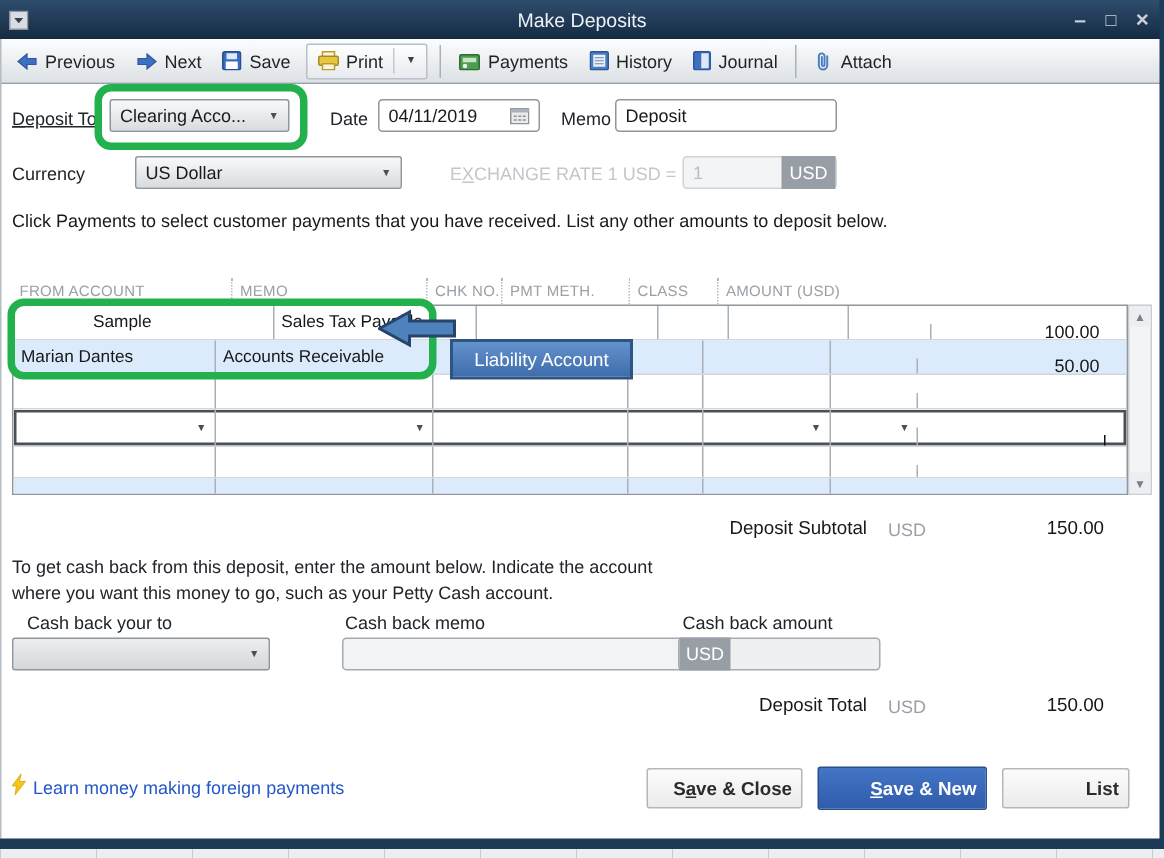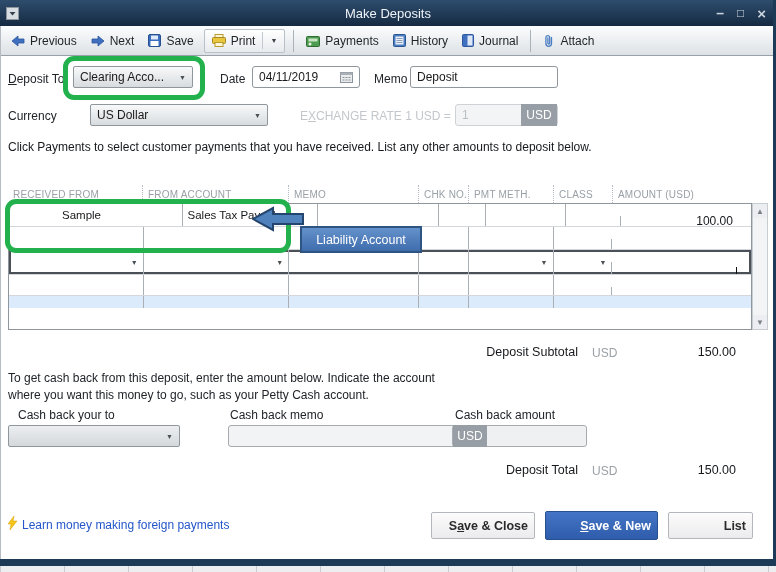--- a/index.html
+++ b/index.html
@@ -176,21 +176,21 @@
     <button class="tb">
       <span class="ticon">
           <svg width="12" height="14" viewBox="0 0 12 14">
             <path d="M8.5 3.5v6a2.8 2.8 0 0 1-5.6 0v-6a1.9 1.9 0 1 1 3.8 0v5.6a.9.9 0 0 1-1.8 0V4" fill="none" stroke="#4a7ec2" stroke-width="1.3" stroke-linecap="round"></path>
           </svg>
         </span>
       <span>Attach</span>
     </button>
   </div>
 
-  <span class="label" style="left:8px;top:72px;"><span class="u">D</span><span>eposit To</span></span>
+  <span class="label" style="left:8px;top:72px;text-decoration:underline;"><span class="u">D</span><span>eposit To</span></span>
   <div class="dd" style="left:73px;top:66px;width:120px;height:22px;">
     <span style="white-space:nowrap;overflow:hidden;">Clearing Acco...</span>
     <span class="dd-arrow">▼</span>
   </div>
   <div class="hl-green" style="left:63px;top:56px;width:132px;height:34px;"></div>
 
   <span class="label" style="left:220px;top:72px;">Date</span>
   <div class="input" style="left:252px;top:66px;width:108px;height:22px;">
     <span>04/11/2019</span>
     <span style="margin-left:auto;display:flex;">
@@ -215,38 +215,46 @@
   <span class="label dim" style="left:300px;top:109px;"><span>E</span><span class="u">X</span><span>CHANGE RATE 1 USD =</span></span>
   <div class="input gray" style="left:455px;top:104px;width:103px;height:22px;padding-right:0;">
     <span>1</span>
     <span class="usd-badge" style="margin-left:auto;width:36px;height:22px;">USD</span>
   </div>
 
   <span class="label" style="left:8px;top:140px;color:#17191c;">Click Payments to select customer payments that you have received. List any other amounts to deposit below.</span>
 
   <div class="tablewrap">
     <div class="thead">
-      <span class="th" style="width:134px;">RECEIVED FROM</span>
       <span class="th" style="width:146px;">FROM ACCOUNT</span>
       <span class="th" style="width:130px;">MEMO</span>
       <span class="th" style="width:50px;">CHK NO.</span>
       <span class="th" style="width:85px;">PMT METH.</span>
       <span class="th" style="width:59px;">CLASS</span>
       <span class="th" style="width:140px;">AMOUNT (USD)</span>
     </div>
     <div class="tgrid">
       <div class="trow">
         <span class="tc" style="width:134px;margin-left:48px;">Sample</span>
         <span class="tc" style="width:146px;">Sales Tax Payable</span>
         <span class="tc" style="width:130px;"></span>
         <span class="tc" style="width:50px;"></span>
         <span class="tc" style="width:85px;"></span>
         <span class="tc" style="width:59px;"></span>
         <span class="tc amount" style="width:140px;">100.00</span>
       </div>
+      <div class="trow blue">
+        <span class="tc" style="width:134px;">Marian Dantes</span>
+        <span class="tc" style="width:146px;">Accounts Receivable</span>
+        <span class="tc" style="width:130px;"></span>
+        <span class="tc" style="width:50px;"></span>
+        <span class="tc" style="width:85px;"></span>
+        <span class="tc" style="width:59px;"></span>
+        <span class="tc amount" style="width:140px;">50.00</span>
+      </div>
       <div class="trow">
         <span class="tc" style="width:134px;"></span>
         <span class="tc" style="width:146px;"></span>
         <span class="tc" style="width:130px;"></span>
         <span class="tc" style="width:50px;"></span>
         <span class="tc" style="width:85px;"></span>
         <span class="tc" style="width:59px;"></span>
         <span class="tc amount" style="width:140px;"></span>
       </div>
       <div class="trow active">

